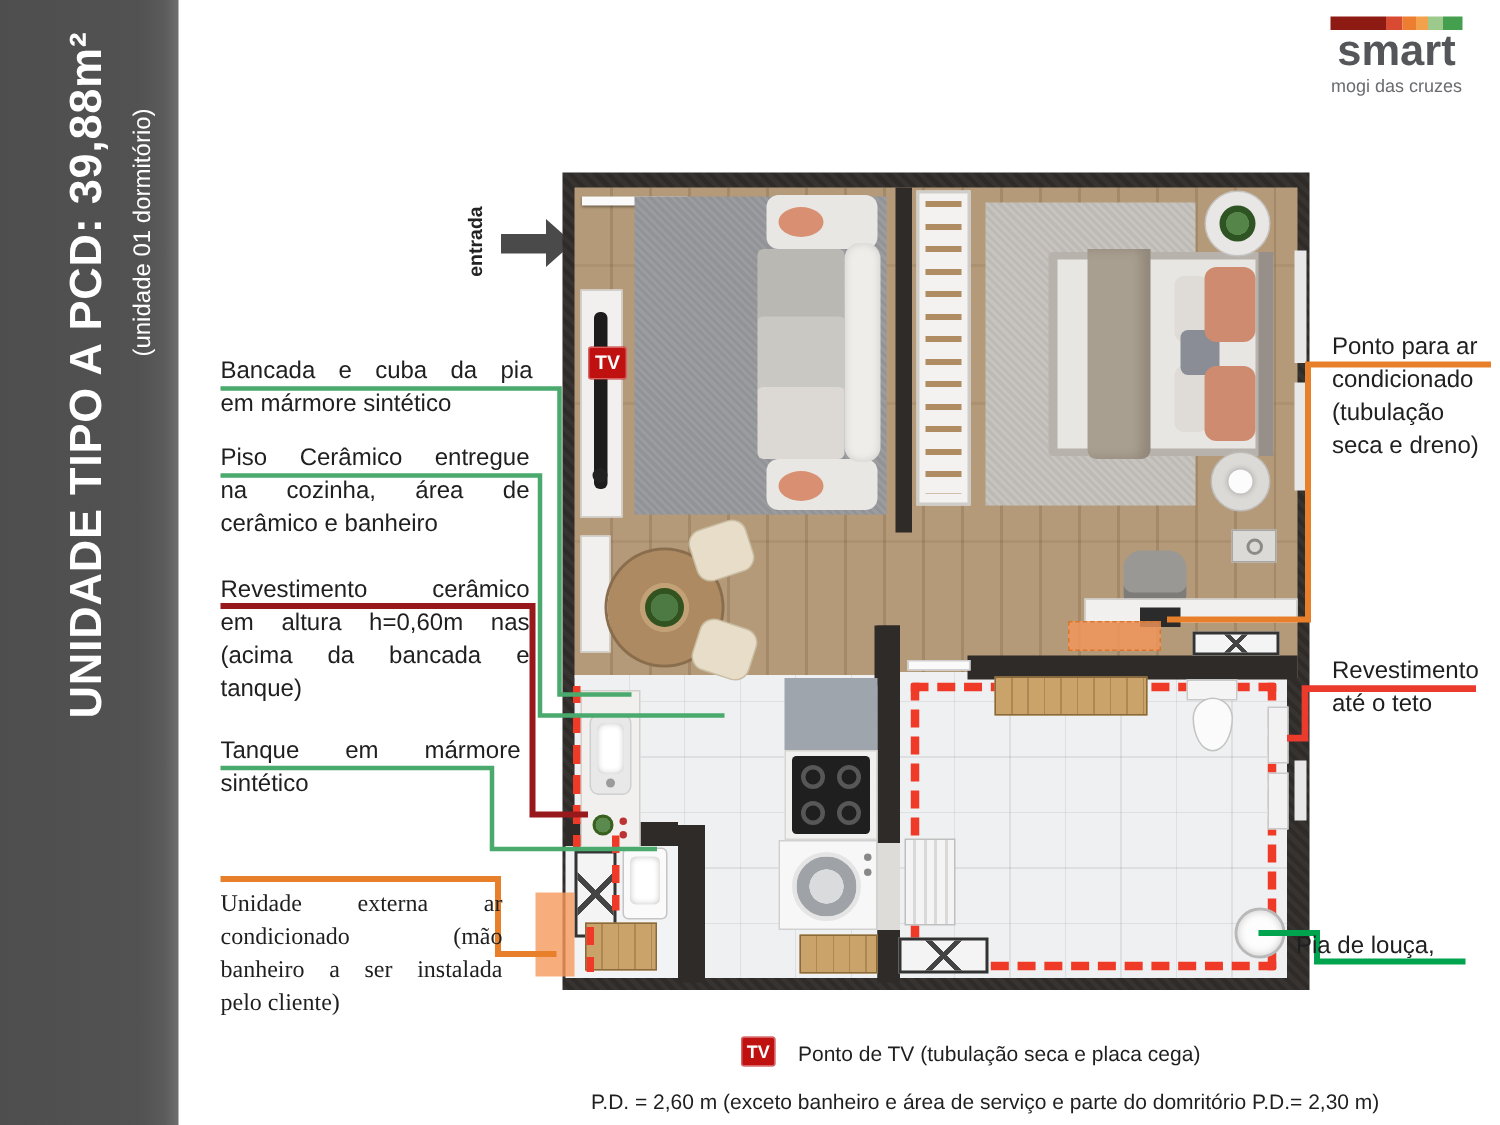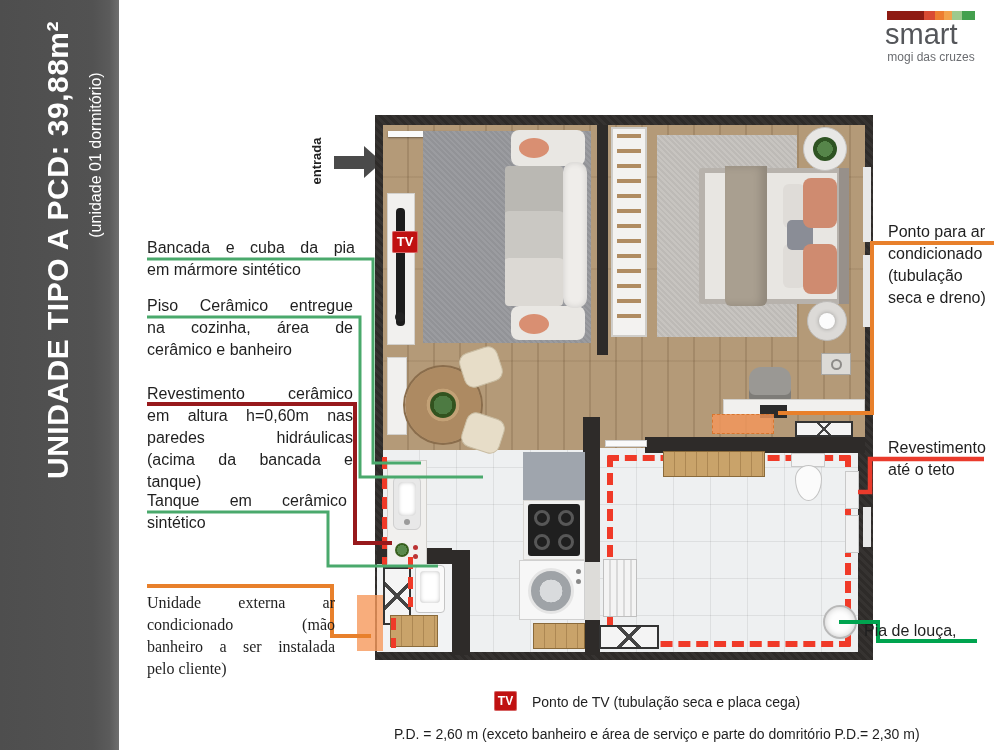--- a/index.html
+++ b/index.html
@@ -22,22 +22,22 @@
   #sidebar-title{left:-182px;top:228px;width:480px;height:44px;line-height:44px;
     font-size:30px;font-weight:bold;letter-spacing:.5px;}
   #sidebar-subtitle{left:-6px;top:142px;width:204px;height:26px;line-height:26px;
     font-size:16px;font-weight:normal;}
   
   #logo{left:885px;top:8px;width:92px;}
   #logo .hm{font-size:54px;line-height:52px;font-weight:bold;color:#c32133;
     text-align:center;letter-spacing:-3px;}
   #logo .bar{display:flex;height:9px;margin:3px 2px 0 2px;}
   #logo .bar span{height:100%;}
-  #logo .smart{font-size:29px;line-height:28px;font-weight:normal;color:#54565a;
-    text-align:left;letter-spacing:0;}
+  #logo .smart{font-size:29px;line-height:28px;font-weight:bold;color:#54565a;
+    text-align:center;letter-spacing:0;}
   #logo .tagline{font-size:12px;color:#6a6c70;text-align:center;margin-top:2px;}
   
   .ann{position:absolute;font-size:16px;line-height:22px;color:#1f1f1f;z-index:10;}
   .ann .jline{min-height:22px;}
   .ann .stretch{text-align:justify;text-align-last:justify;}
   
   .legend-text{position:absolute;font-size:14px;color:#1f1f1f;z-index:10;}
   .tv-badge{
     position:absolute;background:#c01111;color:#fff;font-weight:bold;
     text-align:center;border-radius:2px;z-index:12;
@@ -254,26 +254,25 @@
     <div class="jline">em mármore sintético</div>
   </div>
 <div class="ann" style="left:147px;top:295px;width:206px;">
     <div class="jline stretch">Piso Cerâmico entregue</div>
     <div class="jline stretch">na cozinha, área de</div>
     <div class="jline">cerâmico e banheiro</div>
   </div>
 <div class="ann" style="left:147px;top:383px;width:206px;">
     <div class="jline stretch">Revestimento cerâmico</div>
     <div class="jline stretch">em altura h=0,60m nas</div>
-    <div class="jline stretch">paredes hidráulicas</div>
     <div class="jline stretch">(acima da bancada e</div>
     <div class="jline">tanque)</div>
   </div>
 <div class="ann" style="left:147px;top:490px;width:200px;">
-    <div class="jline stretch">Tanque em cerâmico</div>
+    <div class="jline stretch">Tanque em mármore</div>
     <div class="jline">sintético</div>
   </div>
 <div class="ann" style="left:147px;top:592px;width:188px;font-family:Liberation Serif, serif;">
     <div class="jline stretch">Unidade externa ar</div>
     <div class="jline stretch">condicionado (mão</div>
     <div class="jline stretch">banheiro a ser instalada</div>
     <div class="jline">pelo cliente)</div>
   </div>
 
 <div class="ann" style="left:888px;top:221px;width:108px;">

